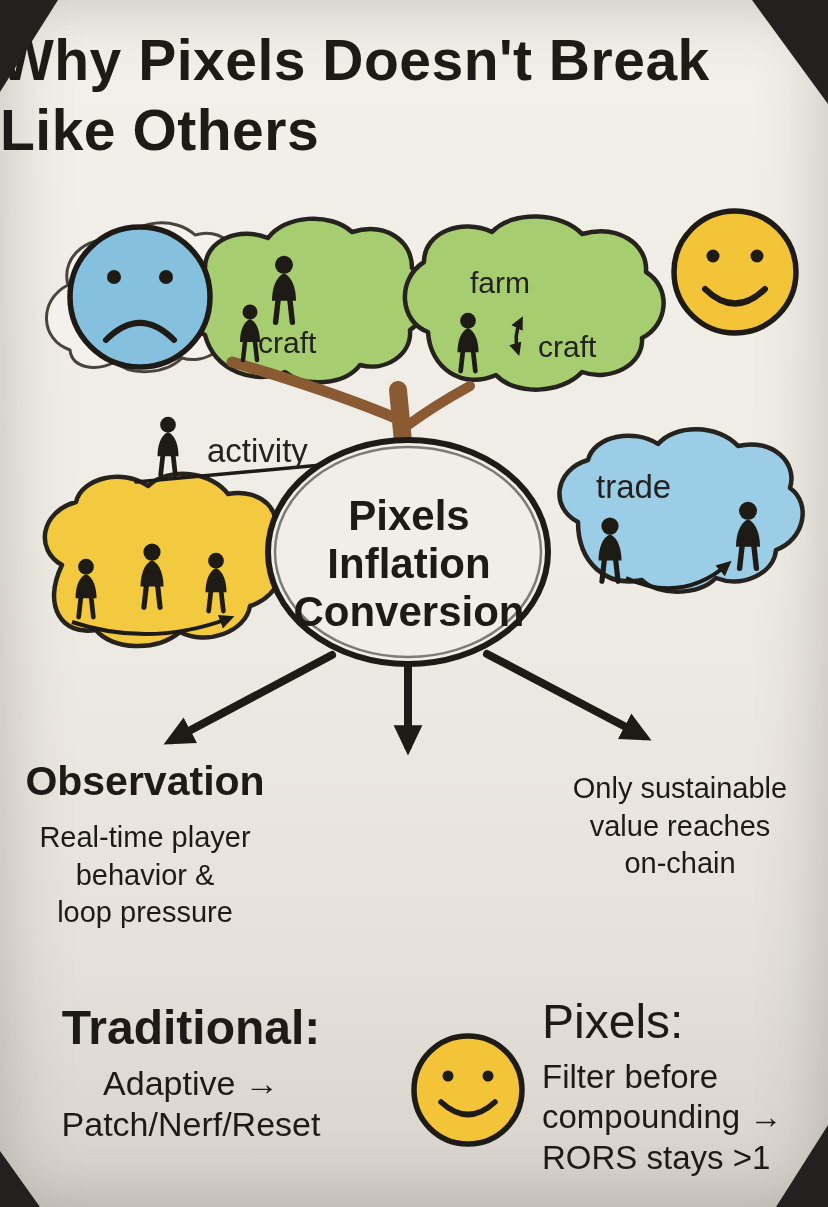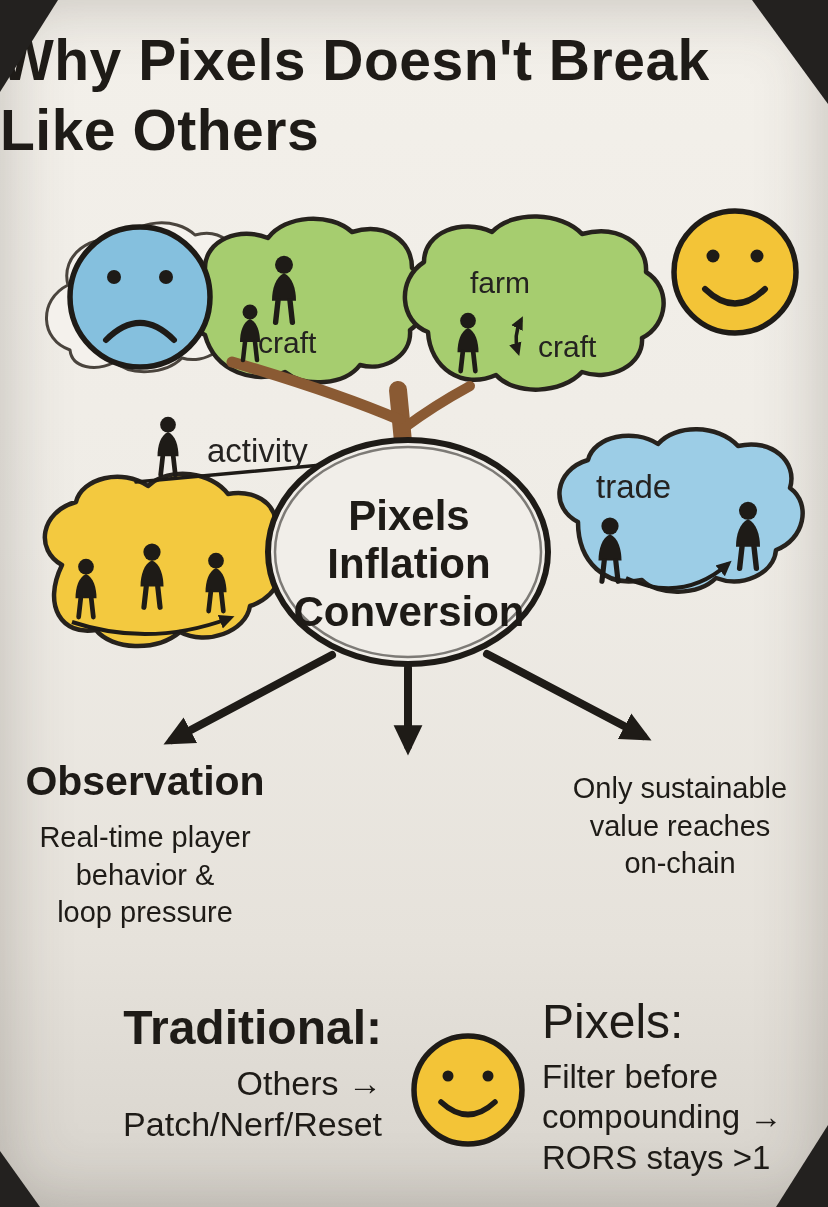--- a/index.html
+++ b/index.html
@@ -29,21 +29,21 @@
   .center-label{
     top:492px;left:276px;width:266px;text-align:center;
     font-size:42px;font-weight:700;line-height:1.14;
   }
   .column{position:absolute;top:758px;text-align:center;}
   .col-1{left:14px;width:262px;}
   .col-2{left:284px;width:248px;}
   .col-3{left:548px;width:264px;}
   .column .heading{font-size:41px;font-weight:700;margin:0 0 14px 0;}
   .column .body{font-size:29px;line-height:1.3;margin:12px;}
-  .trad-block{top:1000px;left:32px;width:350px;text-align:right;}
+  .trad-block{top:1000px;left:16px;width:350px;text-align:center;}
   .trad-heading{font-size:48px;font-weight:700;margin-bottom:8px;}
   .trad-item{font-size:34px;line-height:1.2;}
   .pixels-block{top:994px;left:542px;width:282px;text-align:left;}
   .pixels-heading{font-size:48px;font-weight:400;margin-bottom:8px;}
   .pixels-body{font-size:33px;line-height:1.22;}
   svg{display:block;}
 </style>
 </head>
 <body>
 
@@ -145,21 +145,21 @@
 loop pressure</p>
   </div>
   <div class="column col-3">
     <p class="body pre">Only sustainable
 value reaches
 on-chain</p>
   </div>
 
   <div class="abs trad-block">
     <div class="trad-heading">Traditional:</div>
-    <div class="trad-item">Others →</div>
+    <div class="trad-item">Adaptive →</div>
     <div class="trad-item">Patch/Nerf/Reset</div>
   </div>
 
   <div class="abs pixels-block">
     <div class="pixels-heading">Pixels:</div>
     <div class="pixels-body pre">Filter before
 compounding →
 RORS stays &gt;1</div>
   </div>
 

